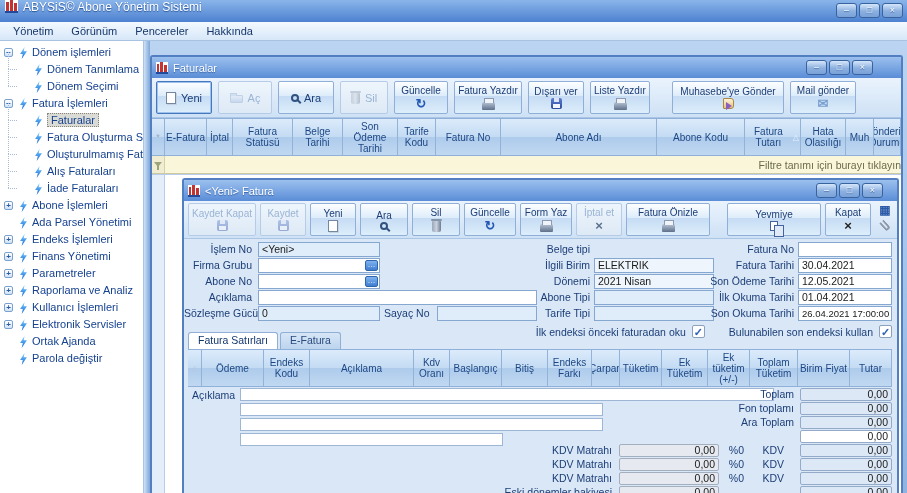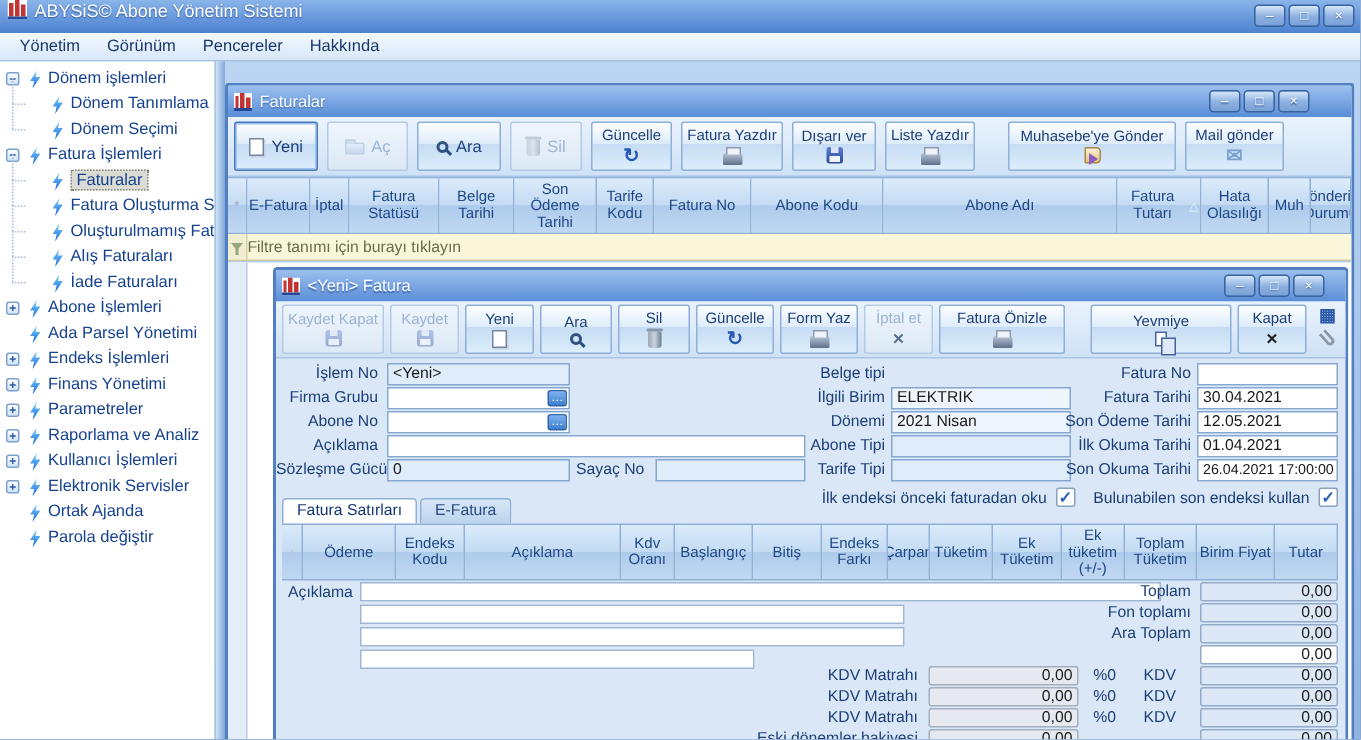--- a/index.html
+++ b/index.html
@@ -35,21 +35,21 @@
   .tbtn.inline{flex-direction:row;gap:5px;font-size:11px}
   .tbtn.stack{flex-direction:column;gap:1px;font-size:10px;line-height:11px;text-align:center}
   .tbtn.hl{border-color:#4878bc;box-shadow:0 0 0 1px #9dc2ef inset}
   .tbtn.dis{color:#9ab4d4;border-color:#b6cbe6;background:linear-gradient(#eef5fc,#dde9f6)}
   .tbtn.dis .ic{opacity:.4}
   
   .ghead{position:absolute;display:flex;height:38px;border-top:1px solid #8fb0d8;border-bottom:1px solid #8fb0d8}
   .hcell{height:100%;background:linear-gradient(#dcebfb,#c3dbf3 50%,#aecbec 50%,#c0d8f1);border-right:1px solid #93b2d8;display:flex;align-items:center;justify-content:center;text-align:center;font-size:10px;line-height:11px;color:#1d4784;overflow:hidden;padding:0 1px}
   .frow{position:absolute;left:0;right:0;height:18px;background:#faf6da;border-bottom:1px solid #cdc9a0;display:flex;align-items:center}
   .find{width:13px;height:100%;background:#f1edd2;border-right:1px solid #d6d2a8;display:flex;align-items:center;justify-content:center}
-  .ftext{flex:1;text-align:left;font-size:10.5px;color:#6b6b4a}
+  .ftext{flex:1;text-align:right;font-size:10.5px;color:#6b6b4a}
   
   .flabel{position:absolute;font-size:10.5px;color:#1c3e77;text-align:right;height:14px;line-height:14px;white-space:nowrap}
   .fld{position:absolute;height:15px;border:1px solid #86a7cf;background:#fff;font-size:10.5px;line-height:13px;padding:0 3px;color:#1a1a1a;overflow:hidden;white-space:nowrap}
   .fld.ro{background:#dfecf9}
   .fld.ro2{background:#eef5fc}
   .dots{position:absolute;right:1px;top:1px;width:13px;height:11px;background:linear-gradient(#7fb3ef,#3f7fd0);border:1px solid #2f66b0;border-radius:2px;color:#fff;font-size:8px;line-height:8px;text-align:center}
   .cb{display:inline-block;width:13px;height:13px;border:1px solid #8aa0bd;background:#fff;border-radius:2px;color:#2f62b5;font-size:11px;line-height:12px;text-align:center;font-weight:bold}
   .tab{height:17px;padding:1px 9px 0;font-size:10.5px;border:1px solid #8fafd6;border-bottom:none;border-radius:3px 3px 0 0;color:#2a4a7c;background:linear-gradient(#d7e6f6,#bcd4ee)}
   .tab.act{background:#fff;color:#12366e}
   .tl{position:absolute;font-size:10.5px;color:#1c3e77;text-align:right;height:13px;line-height:13px;white-space:nowrap}
@@ -260,22 +260,22 @@
 
     <div class="ghead" style="left:0;top:61px;right:0">
       <div class="hcell" style="width:13px;color:#9aa6b8;font-size:9px">*</div>
       <div class="hcell" style="width:42px">E-Fatura</div>
       <div class="hcell" style="width:26px">İptal</div>
       <div class="hcell" style="width:60px">Fatura Statüsü</div>
       <div class="hcell" style="width:50px">Belge Tarihi</div>
       <div class="hcell" style="width:55px">Son Ödeme Tarihi</div>
       <div class="hcell" style="width:38px">Tarife Kodu</div>
       <div class="hcell" style="width:65px">Fatura No</div>
+      <div class="hcell" style="width:156px">Abone Adı</div>
       <div class="hcell" style="width:88px">Abone Kodu</div>
-      <div class="hcell" style="width:156px">Abone Adı</div>
       <div class="hcell" style="width:56px">
           <span>Fatura Tutarı</span>
           <span style="font-size:8px;color:#e8f1fa;margin-left:2px">△</span>
         </div>
       <div class="hcell" style="width:45px">Hata Olasılığı</div>
       <div class="hcell" style="width:28px">Muh</div>
       <div class="hcell" style="flex:1">Gönderim Durumu</div>
     </div>
     <div class="frow" style="top:99px">
       <span class="find">
@@ -385,21 +385,21 @@
     <span class="flabel" style="left:510px;top:94px;width:100px">Son Ödeme Tarihi</span>
     <div class="fld" style="left:614px;top:94px;width:94px">12.05.2021</div>
     <span class="flabel" style="left:510px;top:110px;width:100px">İlk Okuma Tarihi</span>
     <div class="fld" style="left:614px;top:110px;width:94px">01.04.2021</div>
     <span class="flabel" style="left:510px;top:126px;width:100px">Son Okuma Tarihi</span>
     <div class="fld" style="left:614px;top:126px;width:94px;font-size:9.5px">26.04.2021 17:00:00</div>
 
     <div style="position:absolute;left:330px;top:145px;width:378px;display:flex;justify-content:flex-end;align-items:center;gap:6px;font-size:10.5px;color:#1c3e77">
       <span>İlk endeksi önceki faturadan oku</span>
       <span class="cb"><span>✓</span></span>
-      <span style="margin-left:6px">Bulunabilen son endeksi kullan</span>
+      <span style="margin-left:18px">Bulunabilen son endeksi kullan</span>
       <span class="cb"><span>✓</span></span>
     </div>
 
     <div style="position:absolute;left:4px;top:152px;display:flex;gap:2px">
       <span class="tab act">Fatura Satırları</span>
       <span class="tab">E-Fatura</span>
     </div>
 
     <div class="ghead" style="left:4px;top:169px;width:704px">
       <div class="hcell" style="width:14px;color:#b9c8dc;font-size:8px">△</div>

